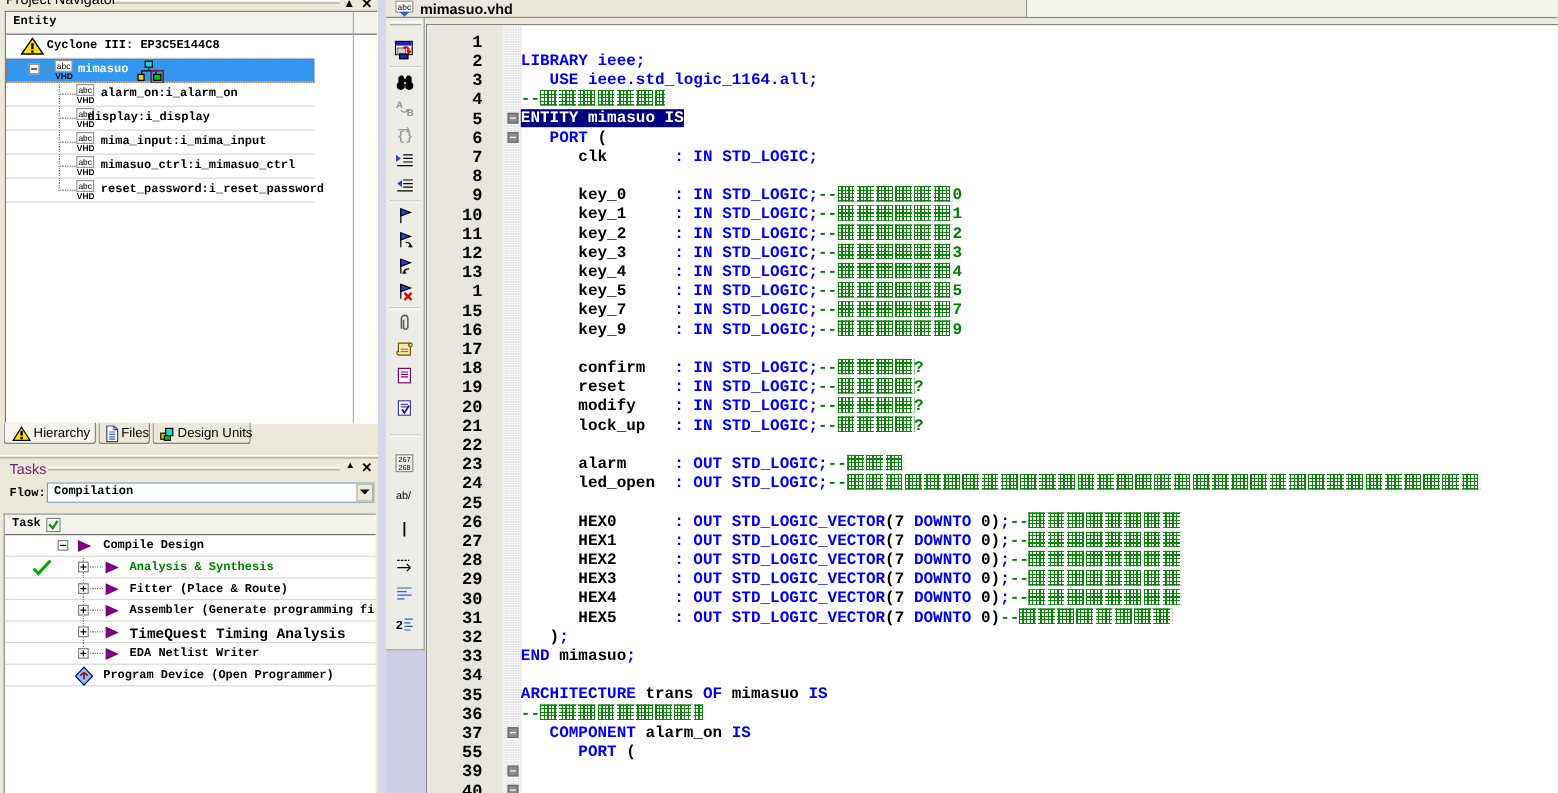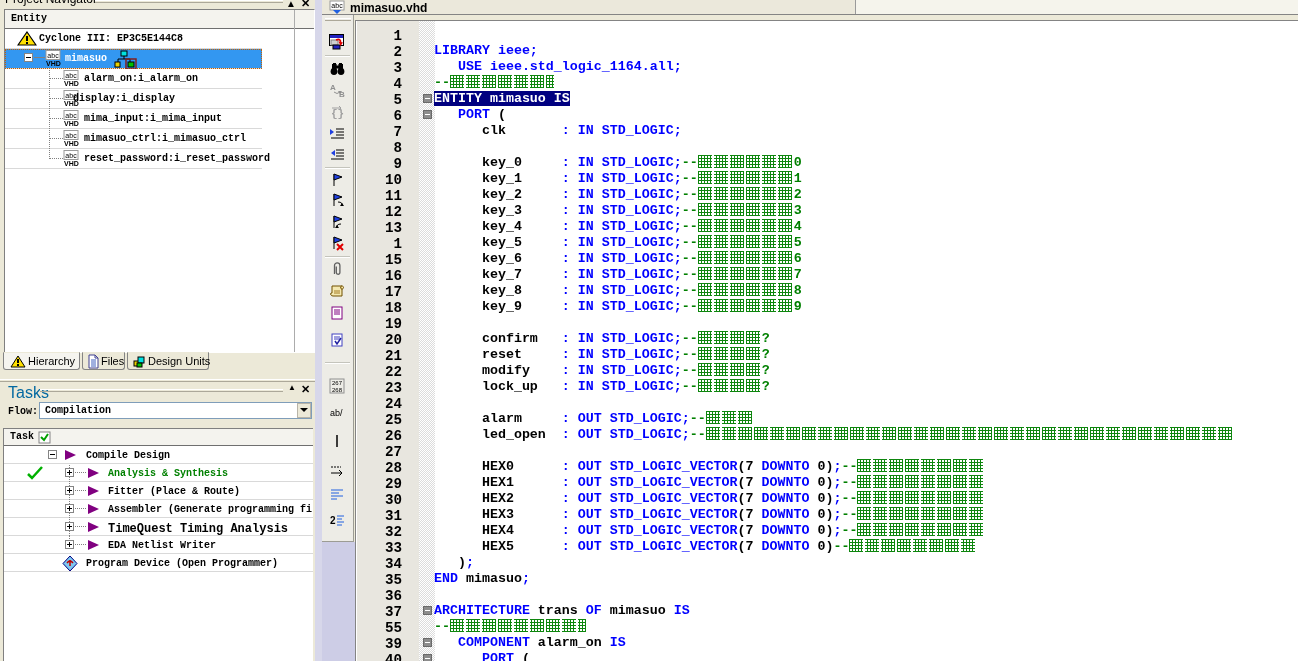--- a/index.html
+++ b/index.html
@@ -20,21 +20,21 @@
 .dotv { width:1px; background-image:repeating-linear-gradient(0deg,#808080 0 1px,transparent 1px 2px); }
 .doth { height:1px; background-image:repeating-linear-gradient(90deg,#808080 0 1px,transparent 1px 2px); }
 .expbox { width:9px; height:9px; background:#fff; border:1px solid #848484; }
 .expbox i { position:absolute; left:1px; top:3px; width:5px; height:1px; background:#000; }
 .expbox u { position:absolute; left:3px; top:1px; width:1px; height:5px; background:#000; }
 
 .btab { top:352px; height:18px; background:#ECE9D8; border:1px solid #848484; border-top:1px solid #ECE9D8;
   border-radius:0 0 3px 3px; font-size:11px; color:#000; }
 .btab span { position:absolute; top:2px; white-space:nowrap; }
 
-#tasks-title { left:8px; top:384px; font-size:16px; color:#0369a1; }
+#tasks-title { left:8px; top:384px; font-size:12px; color:#701a75; }
 #flow-lbl { left:8px; top:406px; font-size:10px; }
 #flow-box { left:39px; top:402px; width:273px; height:17px; background:#fff; border:1px solid #7F9DB9; }
 #flow-box span { position:absolute; left:5px; top:2px; font-size:10px; }
 #flow-btn { left:297px; top:403px; width:14px; height:15px; background:#ECE9D8; border:1px solid #B8B4A8; }
 #task-box { left:3px; top:428px; width:310px; height:233px; background:#fff;
   border:1px solid #808080; border-right:none; border-bottom:none; }
 #task-hdr { left:0; top:0; width:309px; height:17px; background:#F4F3EE; border-bottom:1px solid #6f6f6f; }
 .taskrow { left:0; width:309px; height:18px; border-bottom:1px solid #D9D9D9; }
 .tri { width:0; height:0; border-left:11px solid #800080; border-top:5px solid transparent; border-bottom:5px solid transparent; }
 
@@ -458,23 +458,21 @@
 <div class="ln"><span class="sel">ENTITY mimasuo IS</span></div>
 <div class="ln">   <b class="k">PORT</b> (</div>
 <div class="ln">      clk       <b class="k">: IN STD_LOGIC;</b></div>
 <div class="ln"></div>
 <div class="ln">      key_0     <b class="k">: IN STD_LOGIC;</b><b class="c">--</b><span class="cjk" style="width:96px"></span><b class="c">0</b></div>
 <div class="ln">      key_1     <b class="k">: IN STD_LOGIC;</b><b class="c">--</b><span class="cjk" style="width:96px"></span><b class="c">1</b></div>
 <div class="ln">      key_2     <b class="k">: IN STD_LOGIC;</b><b class="c">--</b><span class="cjk" style="width:96px"></span><b class="c">2</b></div>
 <div class="ln">      key_3     <b class="k">: IN STD_LOGIC;</b><b class="c">--</b><span class="cjk" style="width:96px"></span><b class="c">3</b></div>
 <div class="ln">      key_4     <b class="k">: IN STD_LOGIC;</b><b class="c">--</b><span class="cjk" style="width:96px"></span><b class="c">4</b></div>
 <div class="ln">      key_5     <b class="k">: IN STD_LOGIC;</b><b class="c">--</b><span class="cjk" style="width:96px"></span><b class="c">5</b></div>
-<div class="ln">      key_6     <b class="k">: IN STD_LOGIC;</b><b class="c">--</b><span class="cjk" style="width:96px"></span><b class="c">6</b></div>
 <div class="ln">      key_7     <b class="k">: IN STD_LOGIC;</b><b class="c">--</b><span class="cjk" style="width:96px"></span><b class="c">7</b></div>
-<div class="ln">      key_8     <b class="k">: IN STD_LOGIC;</b><b class="c">--</b><span class="cjk" style="width:96px"></span><b class="c">8</b></div>
 <div class="ln">      key_9     <b class="k">: IN STD_LOGIC;</b><b class="c">--</b><span class="cjk" style="width:96px"></span><b class="c">9</b></div>
 <div class="ln"></div>
 <div class="ln">      confirm   <b class="k">: IN STD_LOGIC;</b><b class="c">--</b><span class="cjk" style="width:64px"></span><b class="c">?</b></div>
 <div class="ln">      reset     <b class="k">: IN STD_LOGIC;</b><b class="c">--</b><span class="cjk" style="width:64px"></span><b class="c">?</b></div>
 <div class="ln">      modify    <b class="k">: IN STD_LOGIC;</b><b class="c">--</b><span class="cjk" style="width:64px"></span><b class="c">?</b></div>
 <div class="ln">      lock_up   <b class="k">: IN STD_LOGIC;</b><b class="c">--</b><span class="cjk" style="width:64px"></span><b class="c">?</b></div>
 <div class="ln"></div>
 <div class="ln">      alarm     <b class="k">: OUT STD_LOGIC;</b><b class="c">--</b><span class="cjk" style="width:48px"></span></div>
 <div class="ln">      led_open  <b class="k">: OUT STD_LOGIC;</b><b class="c">--</b><span class="cjk" style="width:528px"></span></div>
 <div class="ln"></div>

